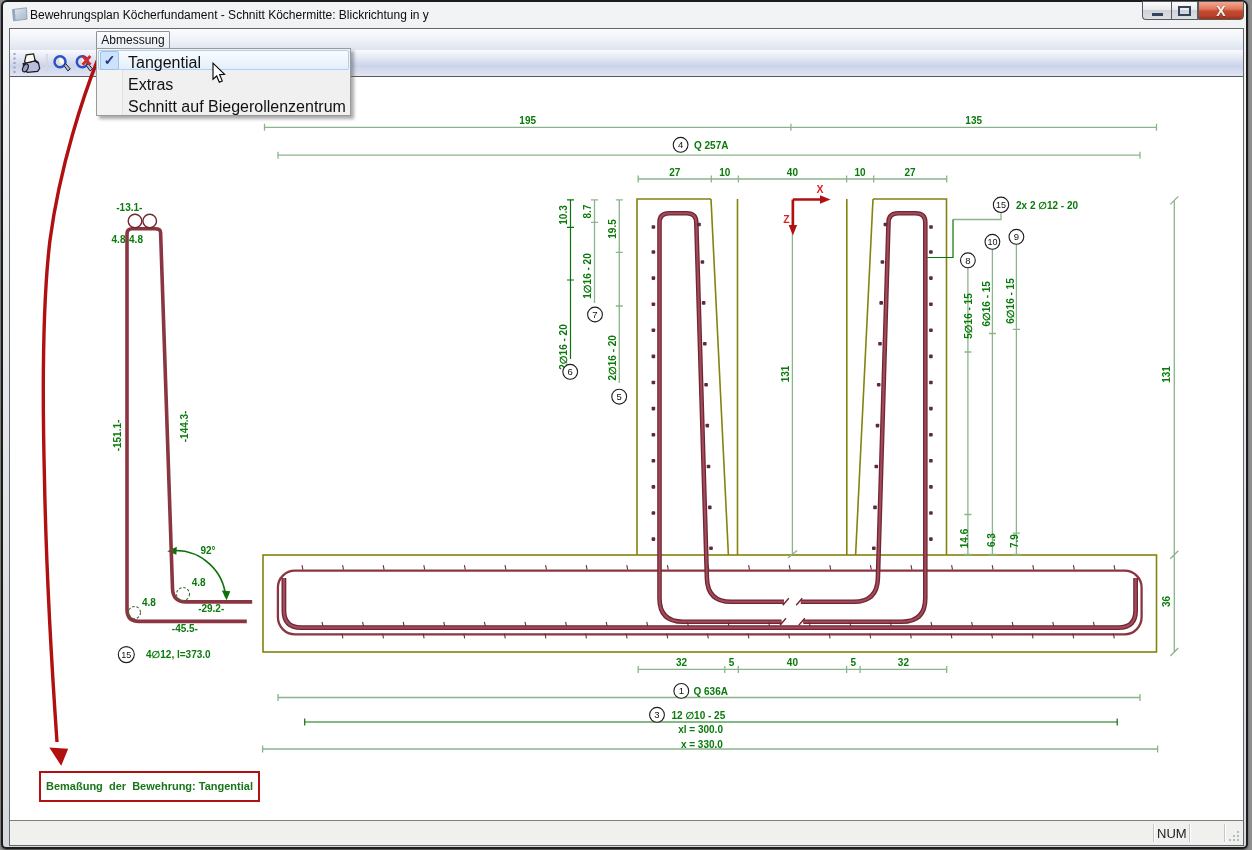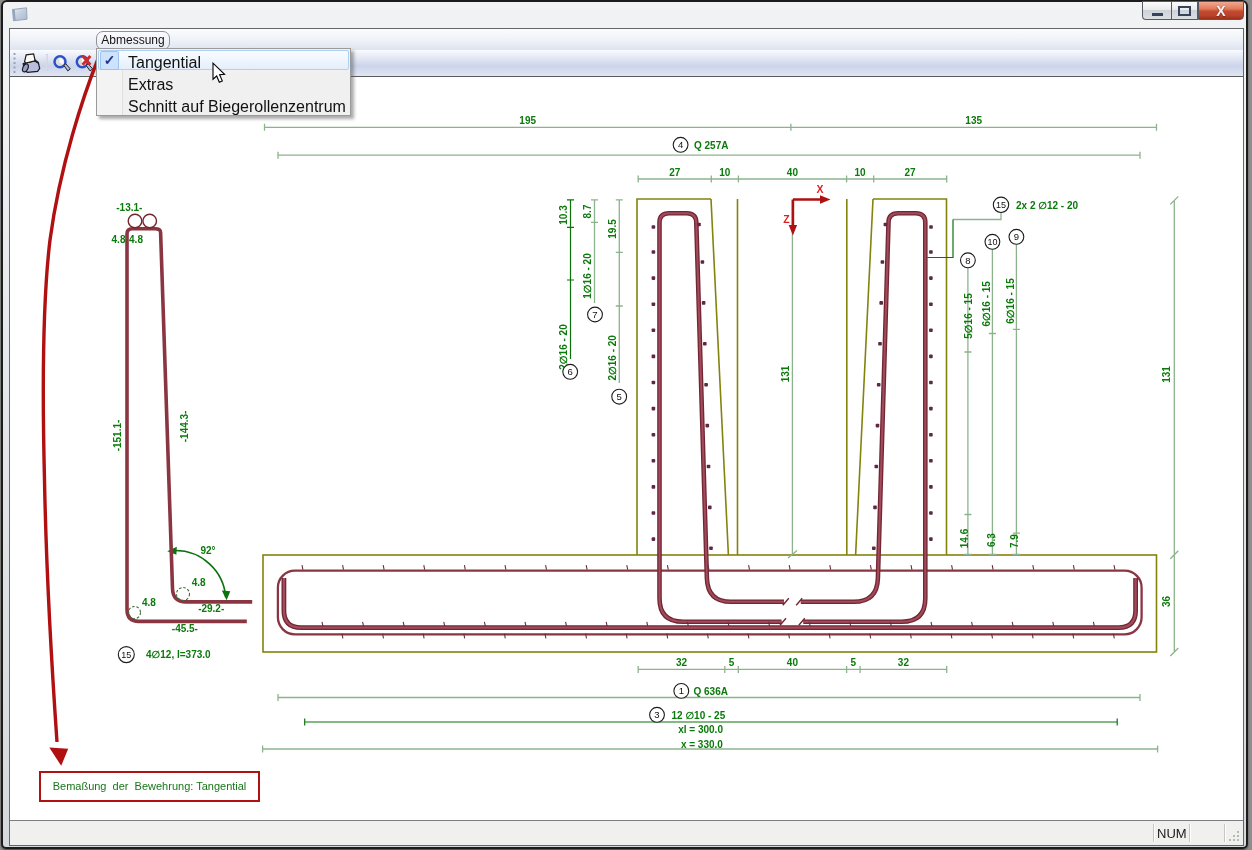--- a/index.html
+++ b/index.html
@@ -19,58 +19,59 @@
   .glyph-min{position:absolute;left:9px;top:11px;width:11px;height:3px;background:#36435c;}
   .glyph-max{position:absolute;left:6px;top:4px;width:9px;height:6px;border:2px solid #36435c;}
   .glyph-x{position:absolute;left:0;top:2px;width:100%;text-align:center;color:#f4f6f8;
       font-size:14px;font-weight:bold;text-shadow:0 1px 1px #7a2613;line-height:15px;}
   #client{position:absolute;left:6px;top:26px;width:1235px;height:818px;
       border:1px solid #63666a;box-sizing:border-box;background:#fff;}
   #menubar{position:absolute;left:0;top:0;right:0;height:21px;
       background:linear-gradient(#fcfcfd,#eef1f7 55%,#dde3f0);}
   .mi{position:absolute;top:17px;font-size:12px;color:#151515;margin-top:12px;}
   #mi-abm{position:absolute;left:86px;top:2px;width:72px;height:17px;
-      border:1px solid #8e9299;border-radius:7px;background:linear-gradient(#fafbfd,#e8ecf4);
+      border:1px solid #8e9299;border-radius:1px;background:linear-gradient(#fafbfd,#e8ecf4);
       text-align:center;font-size:12px;color:#151515;line-height:16px;}
   #toolbar{position:absolute;left:0;top:21px;right:0;height:26px;
       background:linear-gradient(#fafbfe,#ccd4ea 62%,#e2e6f3);border-bottom:1px solid #595b5f;}
   #canvas{position:absolute;left:0;top:48px;right:0;height:744px;background:#fff;}
   #statusbar{position:absolute;left:0;bottom:0;right:0;height:24px;background:#f0f0ee;border-top:1px solid #7d7d7d;}
   #num{position:absolute;left:1147px;top:5px;font-size:13px;color:#1a1a1a;width:36px;text-align:left;}
   .sep{position:absolute;top:3px;height:18px;width:1px;background:#c6c6c6;border-right:1px solid #fff;}
   #grip{position:absolute;right:2px;bottom:2px;width:12px;height:12px;}
   #dropdown{position:absolute;left:96px;top:48px;width:255px;height:68px;box-sizing:border-box;
       background:#f0f0f0;border:1px solid #9a9a9a;box-shadow:3px 3px 3px rgba(90,90,90,.5);z-index:30;}
   #gutter{position:absolute;left:0;top:0;bottom:0;width:25px;background:#f3f3f3;border-right:1px solid #e0e0e0;}
   #hl{position:absolute;left:1px;top:1px;width:249px;height:18px;border:1px solid #aed0f5;border-radius:2px;
       background:linear-gradient(#f9fcfe,#e4effb);}
   #chk{position:absolute;left:1px;top:0px;width:17px;height:17px;border:1px solid #9fc3ec;border-radius:2px;
       background:#cde3fb;color:#24368c;font-size:14px;font-weight:bold;text-align:center;line-height:16px;}
   .ditem{position:absolute;left:31px;font-size:16px;color:#111;}
   #art{position:absolute;left:0;top:0;z-index:20;}
   #cursor{position:absolute;left:211px;top:62px;z-index:40;}
   #redbox{position:absolute;left:39px;top:771px;width:217px;height:27px;border:2px solid #b01212;
-      background:#fff;z-index:21;text-align:center;font-size:11px;font-weight:normal;color:#177717;
+      background:#fff;z-index:21;text-align:center;font-size:11px;font-weight:bold;color:#177717;
       line-height:27px;white-space:nowrap;}
 </style>
 </head>
 <body>
 <div id="win">
   <div id="titlebar">
     <svg width="26" height="26" style="position:absolute;left:6px;top:3px;">
       <defs>
           <linearGradient id="fg" x1="0" y1="0" x2="1" y2="1">
         <stop offset="0" stop-color="#e9eef3"></stop>
             <stop offset="0.5" stop-color="#c2cedd"></stop>
             <stop offset="1" stop-color="#a8b8cc"></stop>
       </linearGradient>
         </defs>
       <path d="M3.5,4.5 L17.5,2.8 L18,14.2 L4.5,15.8 Z" fill="url(#fg)" stroke="#8fa0b5" stroke-width="0.9"></path>
       <path d="M3.5,4.5 L5.8,4.2 L6.6,15.5 L4.5,15.8 Z" fill="#93a5c0"></path>
     </svg>
+    <div id="title">Bewehrungsplan Köcherfundament - Schnitt Köchermitte: Blickrichtung in y</div>
   </div>
   <div id="winbtns">
     <div class="wb" id="wb-min">
         <div class="glyph-min"></div>
       </div>
     <div class="wb" id="wb-max">
         <div class="glyph-max"></div>
       </div>
     <div class="wb" id="wb-close">
         <div class="glyph-x">X</div>

